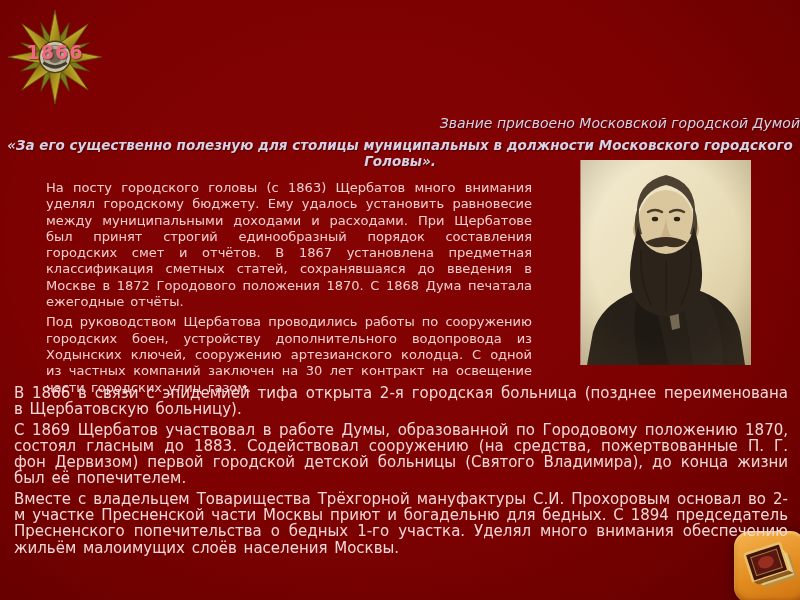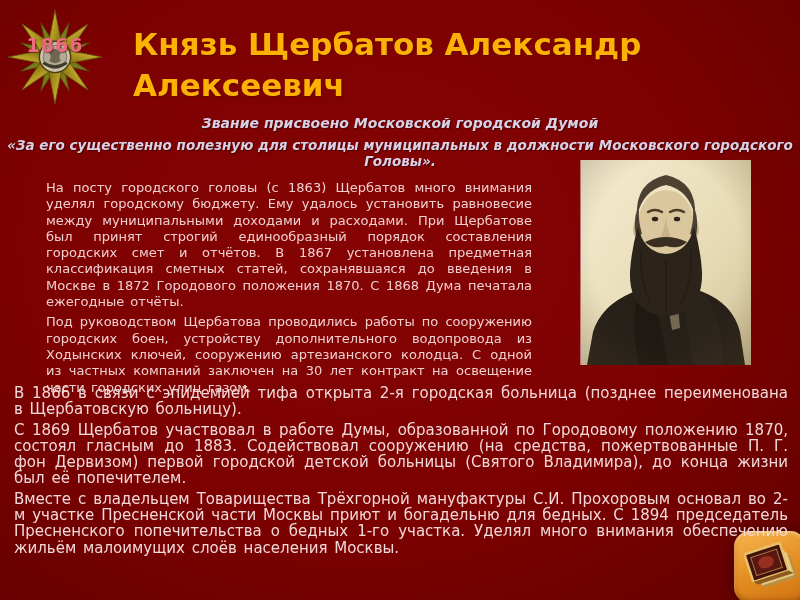--- a/index.html
+++ b/index.html
@@ -6,41 +6,41 @@
   .slide{
     position:relative;
     width:800px;height:600px;
     overflow:hidden;
     font-family:"DejaVu Sans","Liberation Sans",sans-serif;
     background:radial-gradient(ellipse at 45% 40%, #850303 0%, #7d0101 55%, #620000 100%);
   }
   
   .badge{position:absolute;left:8px;top:8px;width:94px;height:96px;z-index:3;}
   .badge-year{
-    position:absolute;left:12px;top:26px;width:70px;
+    position:absolute;left:12px;top:33px;width:70px;
     font-size:19px;font-weight:bold;letter-spacing:1px;
     color:#ee6a7e;text-shadow:1px 1px 1px rgba(60,0,0,.55);
     text-align:center;z-index:4;
   }
   
   .title{
     position:absolute;left:133px;top:24px;width:560px;
     font-size:31px;font-weight:bold;line-height:41px;
     color:#fcb105;text-shadow:1px 1px 1px rgba(60,20,0,.4);
     z-index:1;
   }
   .subtitle{
     position:absolute;left:250px;top:74px;width:270px;
     font-size:20px;font-weight:bold;line-height:23px;text-align:center;
     color:#bf1d1d;text-shadow:2px 3px 0 #2e7a66;
     z-index:2;
   }
   .award-line{
     position:absolute;left:0;right:0;top:115px;
-    font-size:14px;font-weight:bold;font-style:italic;text-align:center;
+    font-size:14px;font-weight:normal;font-style:italic;text-align:right;
     color:#d8d1e6;text-shadow:1px 1px 1px rgba(40,0,0,.6);
   }
   .quote-line{
     position:absolute;left:0;right:0;top:137px;
     font-size:13.5px;font-weight:bold;font-style:italic;text-align:center;
     color:#d8d1e6;text-shadow:1px 1px 1px rgba(40,0,0,.6);
   }
   
   .left-col{
     position:absolute;left:42px;top:176px;width:494px;
@@ -104,24 +104,20 @@
         <polygon points="48,2 55,38 48,50 41,38" transform="rotate(315 48 50)"></polygon>
       </g>
       <circle cx="48" cy="50" r="16" fill="#c9c3b0" stroke="#4c3f08" stroke-width="1.5"></circle>
       <circle cx="48" cy="50" r="12" fill="#b2aa93" stroke="#6e6650" stroke-width="0.8"></circle>
       <path d="M42 46 Q48 38 54 46 Q51 50 54 54 Q48 59 42 54 Q45 50 42 46" fill="#6e6650"></path>
       <path d="M36 56 Q48 64 60 56" fill="none" stroke="#3f3a2a" stroke-width="3"></path>
     </svg>
     <div class="badge-year">1866</div>
   </div>
 
-  <div class="title">
-    <span>Князь Щербатов Александр</span><br>
-    <span>Алексеевич</span>
-  </div>
 
 
   <div class="award-line">Звание присвоено Московской городской Думой</div>
   <div class="quote-line">«За его существенно полезную для столицы муниципальных в должности Московского городского Головы».</div>
 
   <div class="left-col">
     <p>На посту городского головы (с 1863) Щербатов много внимания уделял городскому бюджету. Ему удалось установить равновесие между муниципальными доходами и расходами. При Щербатове был принят строгий единообразный порядок составления городских смет и отчётов. В 1867 установлена предметная классификация сметных статей, сохранявшаяся до введения в Москве в 1872 Городового положения 1870. С 1868 Дума печатала ежегодные отчёты.</p>
     <p>Под руководством Щербатова проводились работы по сооружению городских боен, устройству дополнительного водопровода из Ходынских ключей, сооружению артезианского колодца. С одной из частных компаний заключен на 30 лет контракт на освещение части городских улиц газом.</p>
   </div>
 

